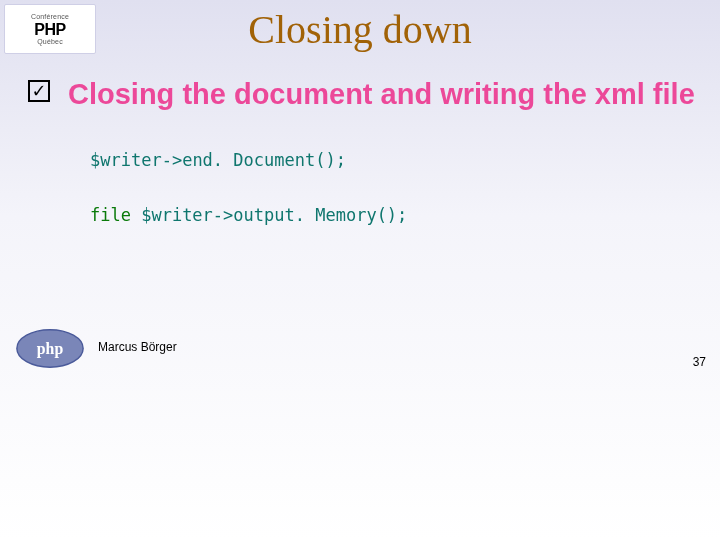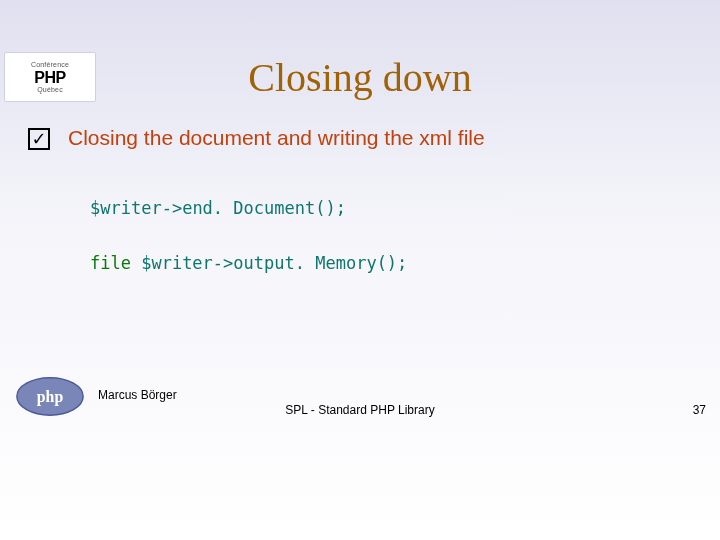--- a/index.html
+++ b/index.html
@@ -7,21 +7,20 @@
   body {
     font-family: Verdana, Geneva, sans-serif;
     background: linear-gradient(to bottom, #e0e0f0 0%, #f4f4fa 40%, #ffffff 100%);
     position: relative;
     color: #000;
   }
   .slide {
     position: relative;
     width: 720px;
     height: 379px;
-    margin-top: 48px;
   }
   .corner-logo {
     position: absolute;
     top: 4px;
     left: 4px;
     width: 92px;
     height: 50px;
     background: #fff;
     border: 1px solid #cfcfe6;
     border-radius: 2px;
@@ -66,22 +65,23 @@
     border: 2px solid #000;
     display: inline-flex;
     align-items: center;
     justify-content: center;
     font-size: 18px;
     line-height: 1;
     flex: 0 0 auto;
     margin-top: 2px;
   }
   .bullet-text {
-    font-size: 21px;
-    color: #c2410c;
+    font-size: 29px;
+    color: #ec4899;
+    font-weight: bold;
   }
   .code-block {
     position: absolute;
     left: 90px;
     font-family: "Lucida Console", Consolas, monospace;
     font-size: 17px;
     white-space: pre;
   }
   .code-line1 { top: 150px; }
   .code-line2 { top: 205px; }
@@ -149,17 +149,16 @@
 
   <div class="php-elephant">
     <svg viewBox="0 0 100 60">
       <ellipse cx="50" cy="32" rx="46" ry="26" fill="#7a86b8" stroke="#4a5a9a" stroke-width="2"></ellipse>
       <text x="50" y="40" text-anchor="middle" font-family="Verdana" font-weight="bold" font-size="22" fill="#ffffff">php</text>
     </svg>
   </div>
 
   <div class="footer">
     <span class="footer-left">Marcus Börger</span>
-    <span class="footer-center">SPL - Standard PHP Library</span>
     <span class="footer-right">37</span>
   </div>
 
 </div>
 
 </body></html>

